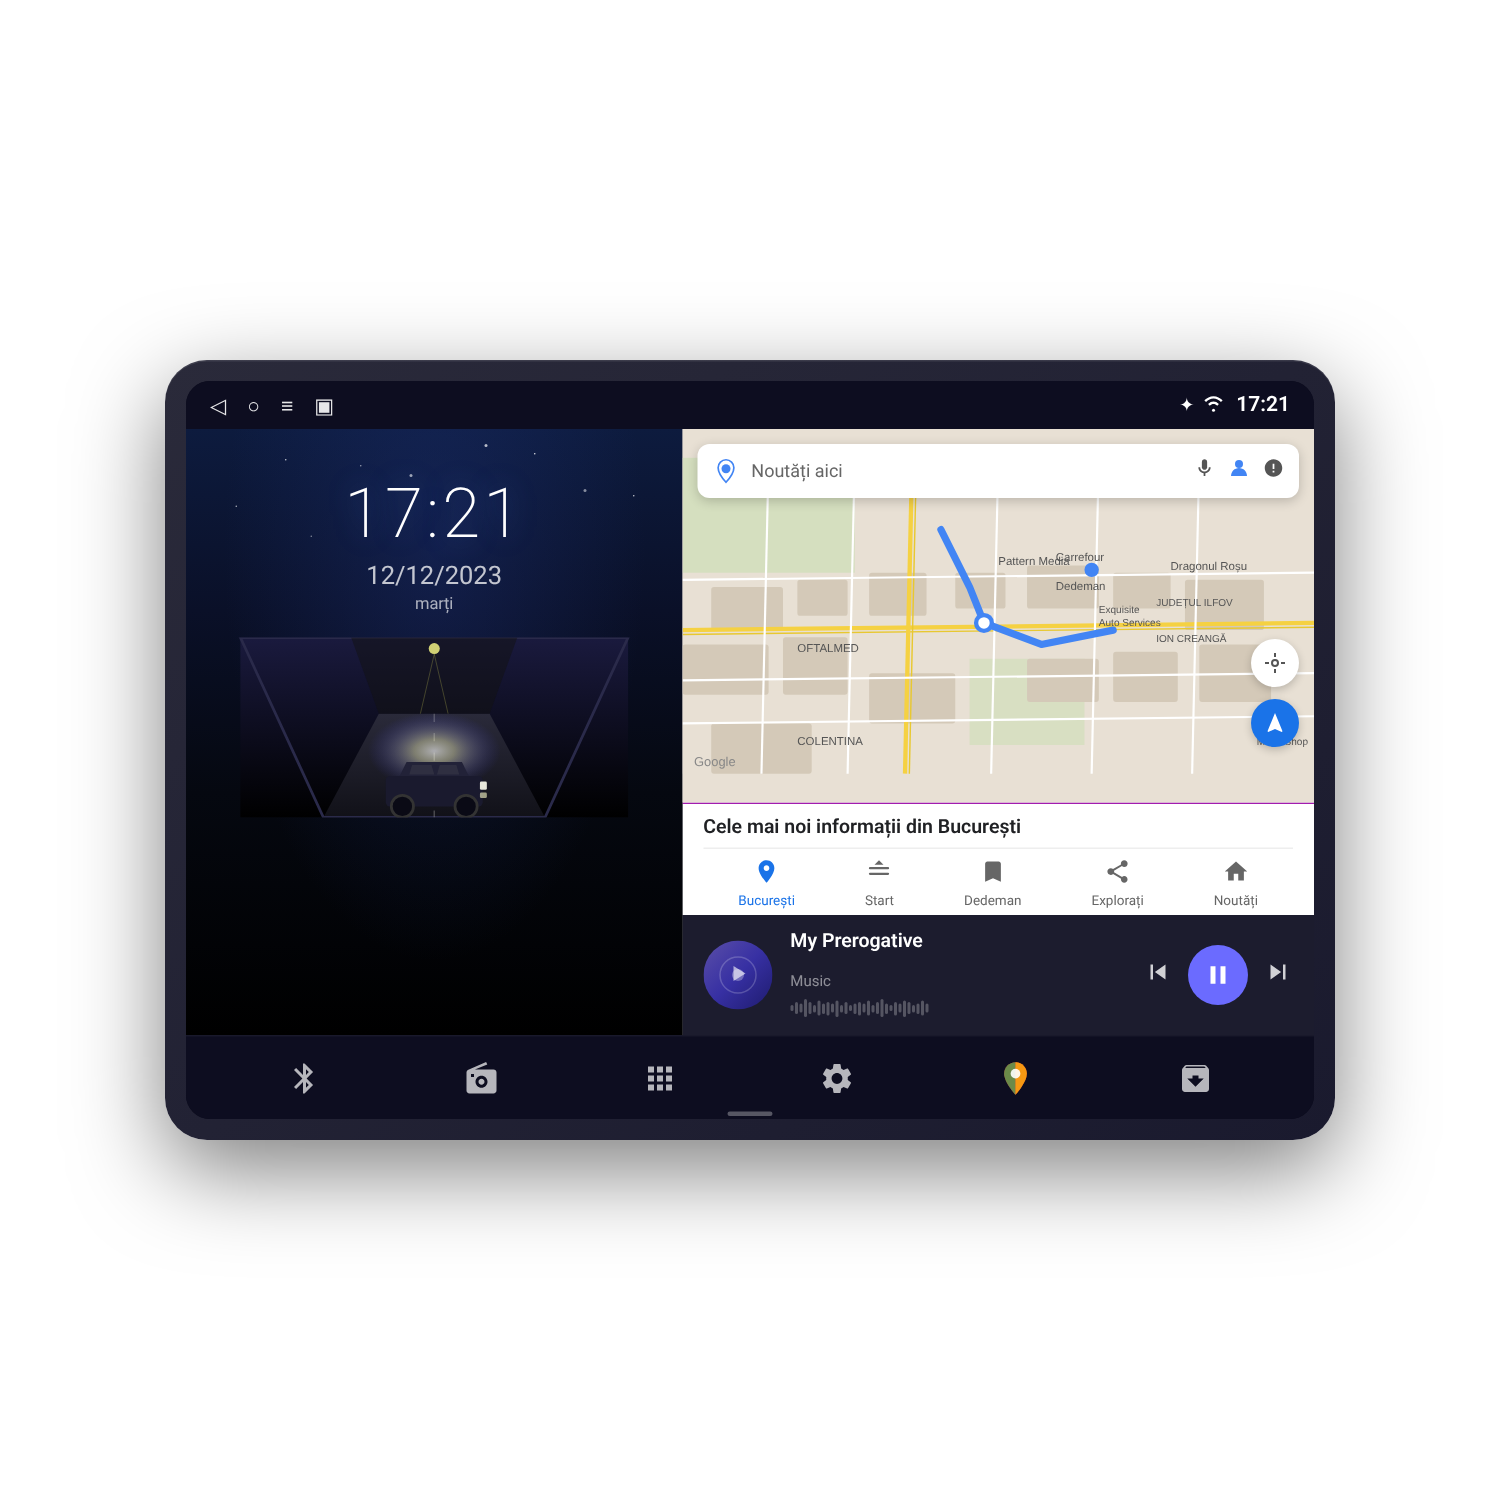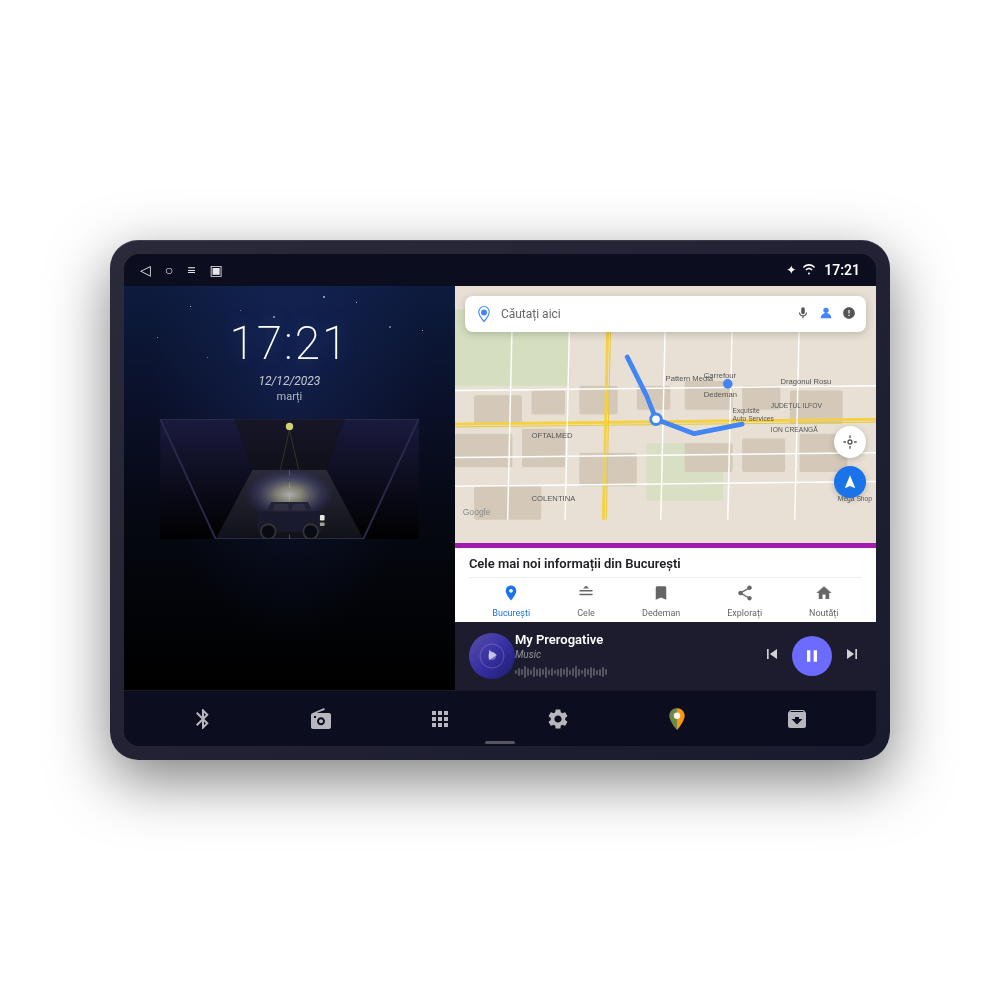--- a/index.html
+++ b/index.html
@@ -117,24 +117,23 @@
       font-size: 46px;
       font-weight: 200;
       letter-spacing: 2px;
       z-index: 2;
       margin-top: 10px;
       text-shadow: 0 0 20px rgba(100,150,255,0.4);
     }
 
     .clock-date {
       color: rgba(255,255,255,0.75);
-      font-size: 12px;
+      font-size: 17px;
       z-index: 2;
       margin-top: 4px;
-      font-style: italic;
     }
 
     .clock-day {
       color: rgba(255,255,255,0.65);
       font-size: 11px;
       z-index: 2;
       margin-top: 2px;
     }
 
     .car-image {
@@ -228,21 +227,21 @@
       font-size: 14px;
     }
 
     .map-btn-target { top: 140px; }
     .map-btn-nav { top: 180px; background: #1a73e8; color: white; }
 
     
     .map-info-strip {
       background: white;
       padding: 8px 14px 4px;
-      border-top: 5px solid #a21caf;
+      border-top: 1px solid #a21caf;
     }
 
     .map-info-title {
       font-size: 13px;
       font-weight: 600;
       color: #202124;
       margin-bottom: 6px;
     }
 
     .map-nav-tabs {
@@ -268,20 +267,21 @@
     .map-nav-tab .tab-icon {
       font-size: 16px;
     }
 
     
     .music-player {
       background: #1c1c2e;
       padding: 10px 14px;
       display: flex;
       align-items: center;
+      gap: 12px;
       flex-shrink: 0;
     }
 
     .album-art {
       width: 46px;
       height: 46px;
       border-radius: 50%;
       background: linear-gradient(135deg, #4a3f8f, #2d2060);
       display: flex;
       align-items: center;
@@ -309,22 +309,21 @@
       font-size: 13px;
       font-weight: 600;
       white-space: nowrap;
       overflow: hidden;
       text-overflow: ellipsis;
     }
 
     .music-subtitle {
       color: rgba(255,255,255,0.5);
       font-size: 10px;
-      margin-top: 2px;
-      font-style: italic;
+      margin-top: 14px;
     }
 
     .music-waveform {
       display: flex;
       align-items: center;
       gap: 1px;
       margin-top: 4px;
       height: 16px;
     }
 
@@ -558,21 +557,21 @@
             <circle cx="285" cy="78" r="5" fill="#4285f4"></circle>
           </svg>
 
           
           <div class="map-search-bar">
 
             <svg class="google-pin" viewBox="0 0 24 24">
               <circle cx="12" cy="10" r="4" fill="#4285f4"></circle>
               <path d="M12 2C8.13 2 5 5.13 5 9c0 5.25 7 13 7 13s7-7.75 7-13c0-3.87-3.13-7-7-7z" fill="none" stroke="#4285f4" stroke-width="1.5"></path>
             </svg>
-            <span class="map-search-text">Căutați aici</span>
+            <span class="map-search-text">Noutăți aici</span>
             <div class="map-search-icons">
               <span>
                 <svg width="14" height="14" viewBox="0 0 24 24" fill="#555">
                   <path d="M12 14c1.66 0 3-1.34 3-3V5c0-1.66-1.34-3-3-3S9 3.34 9 5v6c0 1.66 1.34 3 3 3z"></path>
                   <path d="M17 11c0 2.76-2.24 5-5 5s-5-2.24-5-5H5c0 3.53 2.61 6.43 6 6.92V21h2v-3.08c3.39-.49 6-3.39 6-6.92h-2z"></path>
                 </svg>
               </span>
               <span>
                 <svg width="16" height="16" viewBox="0 0 24 24" fill="#4285f4">
                   <circle cx="12" cy="8" r="4"></circle>
@@ -613,21 +612,21 @@
               <span>București</span>
             </div>
             <div class="map-nav-tab">
               <span class="tab-icon">
                 <svg width="18" height="18" viewBox="0 0 24 24" fill="#666">
                   <rect x="3" y="13" width="18" height="2" rx="1"></rect>
                   <rect x="3" y="8" width="18" height="2" rx="1"></rect>
                   <path d="M12 2L8 6h8z"></path>
                 </svg>
               </span>
-              <span>Cele</span>
+              <span>Start</span>
             </div>
             <div class="map-nav-tab">
               <span class="tab-icon">
                 <svg width="18" height="18" viewBox="0 0 24 24" fill="#666">
                   <path d="M17 3H7c-1.1 0-2 .9-2 2v16l7-3 7 3V5c0-1.1-.9-2-2-2z"></path>
                 </svg>
               </span>
               <span>Dedeman</span>
             </div>
             <div class="map-nav-tab">

